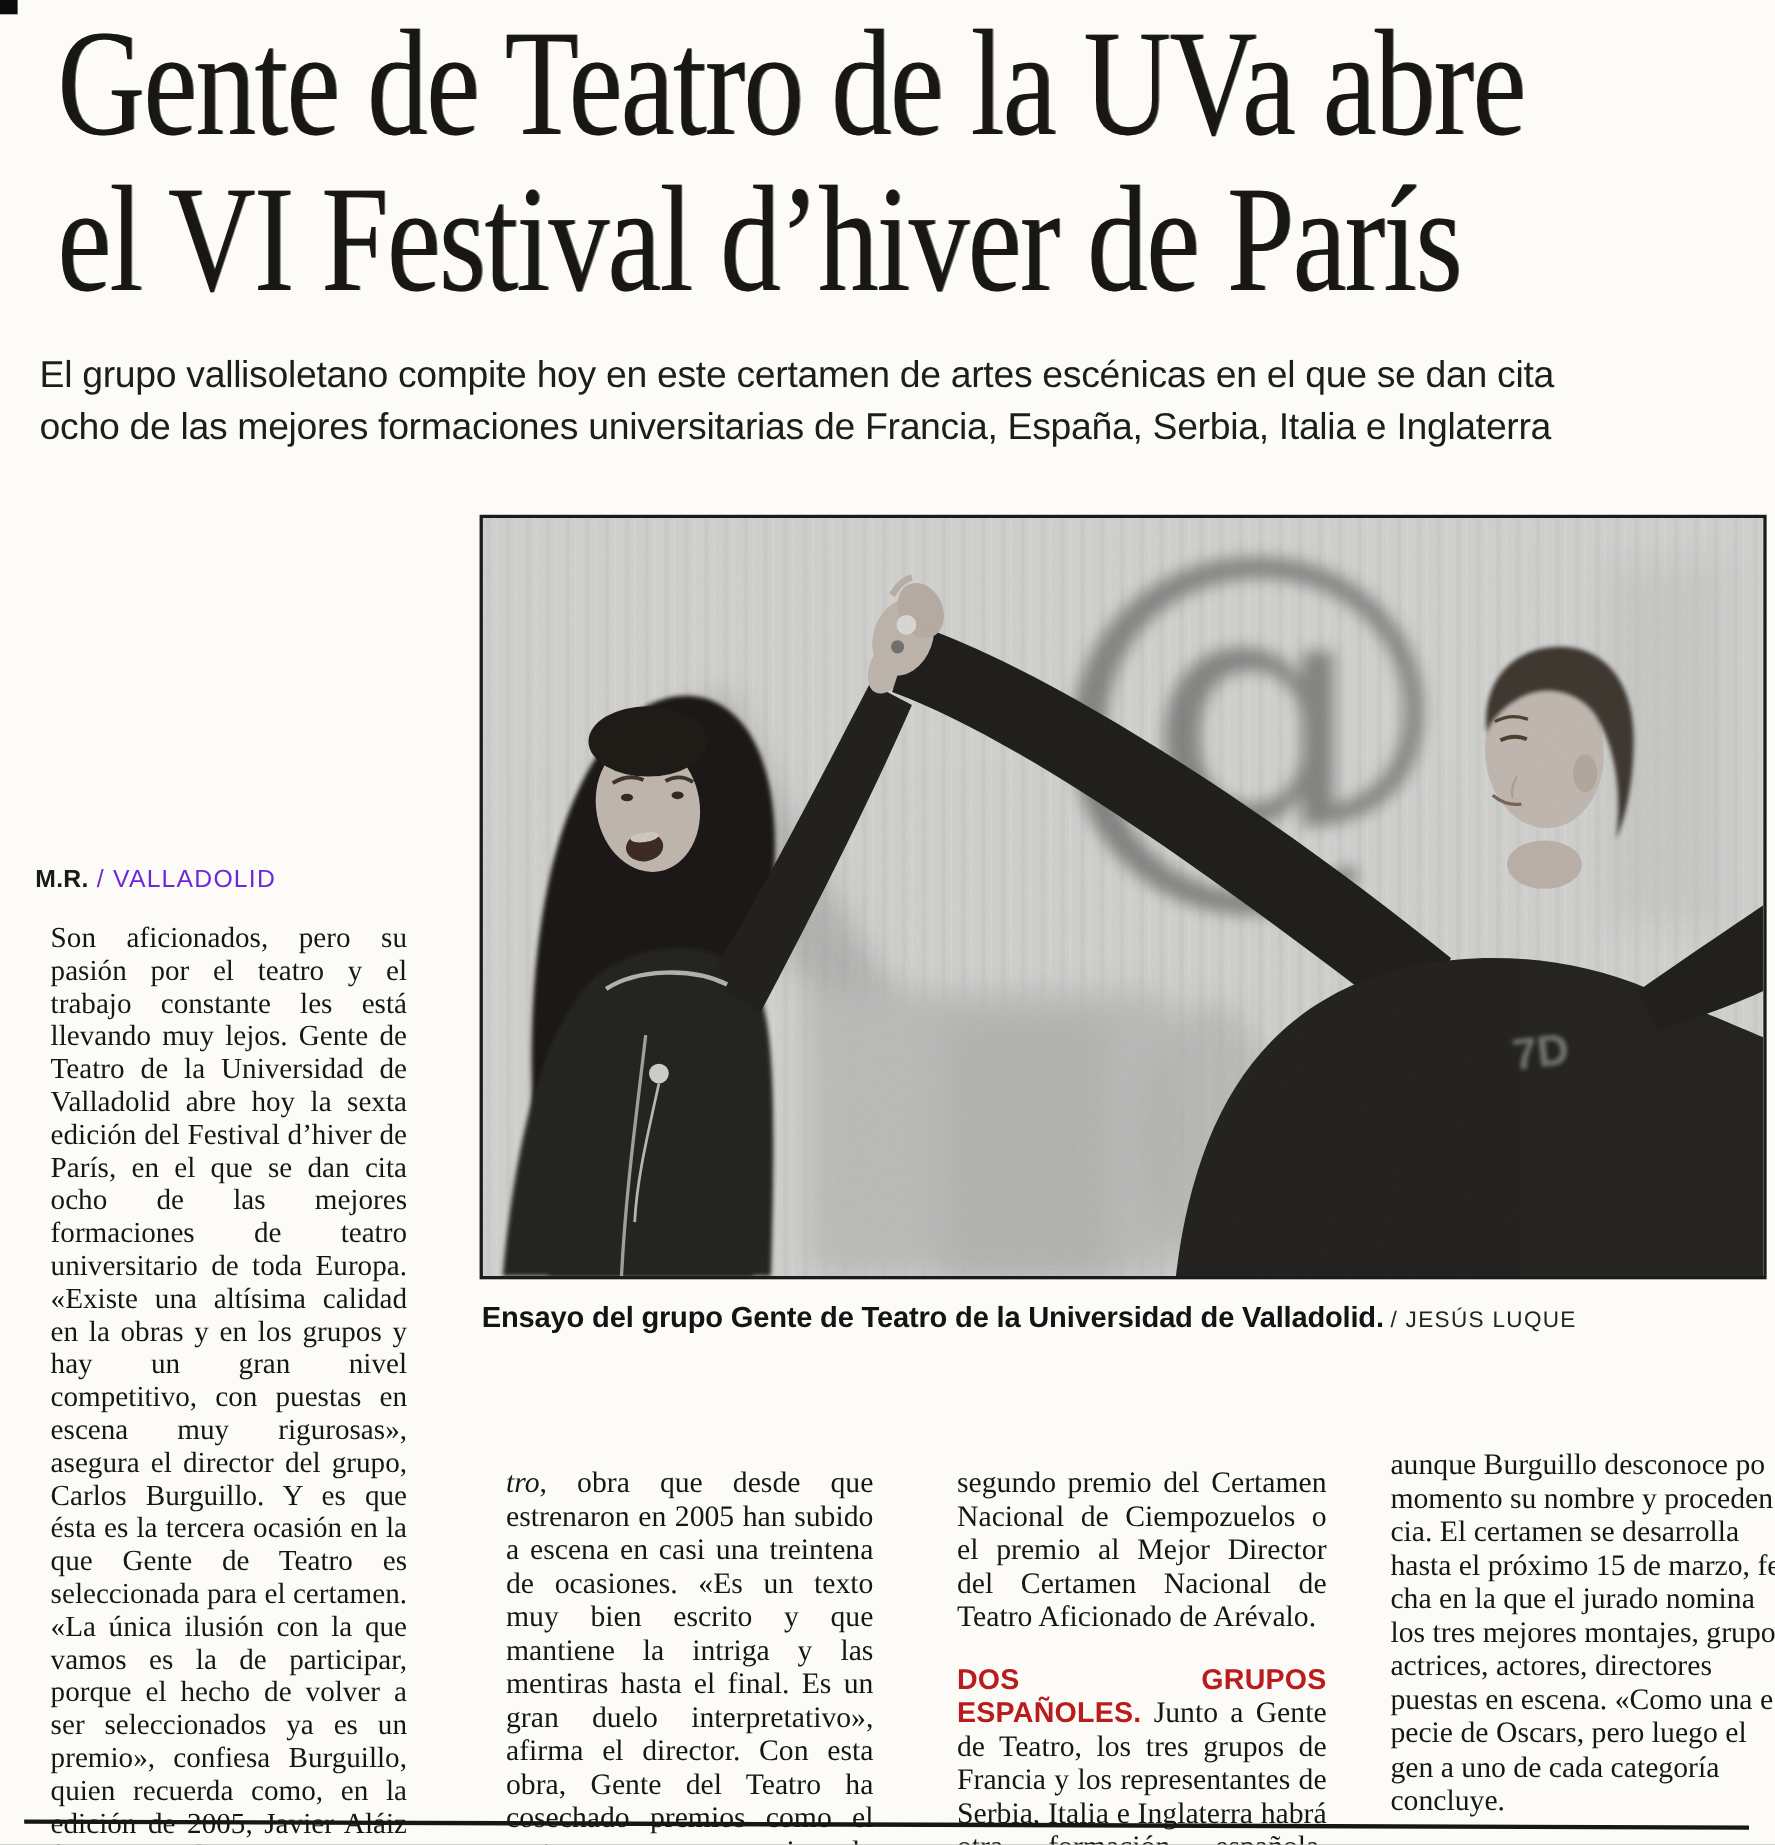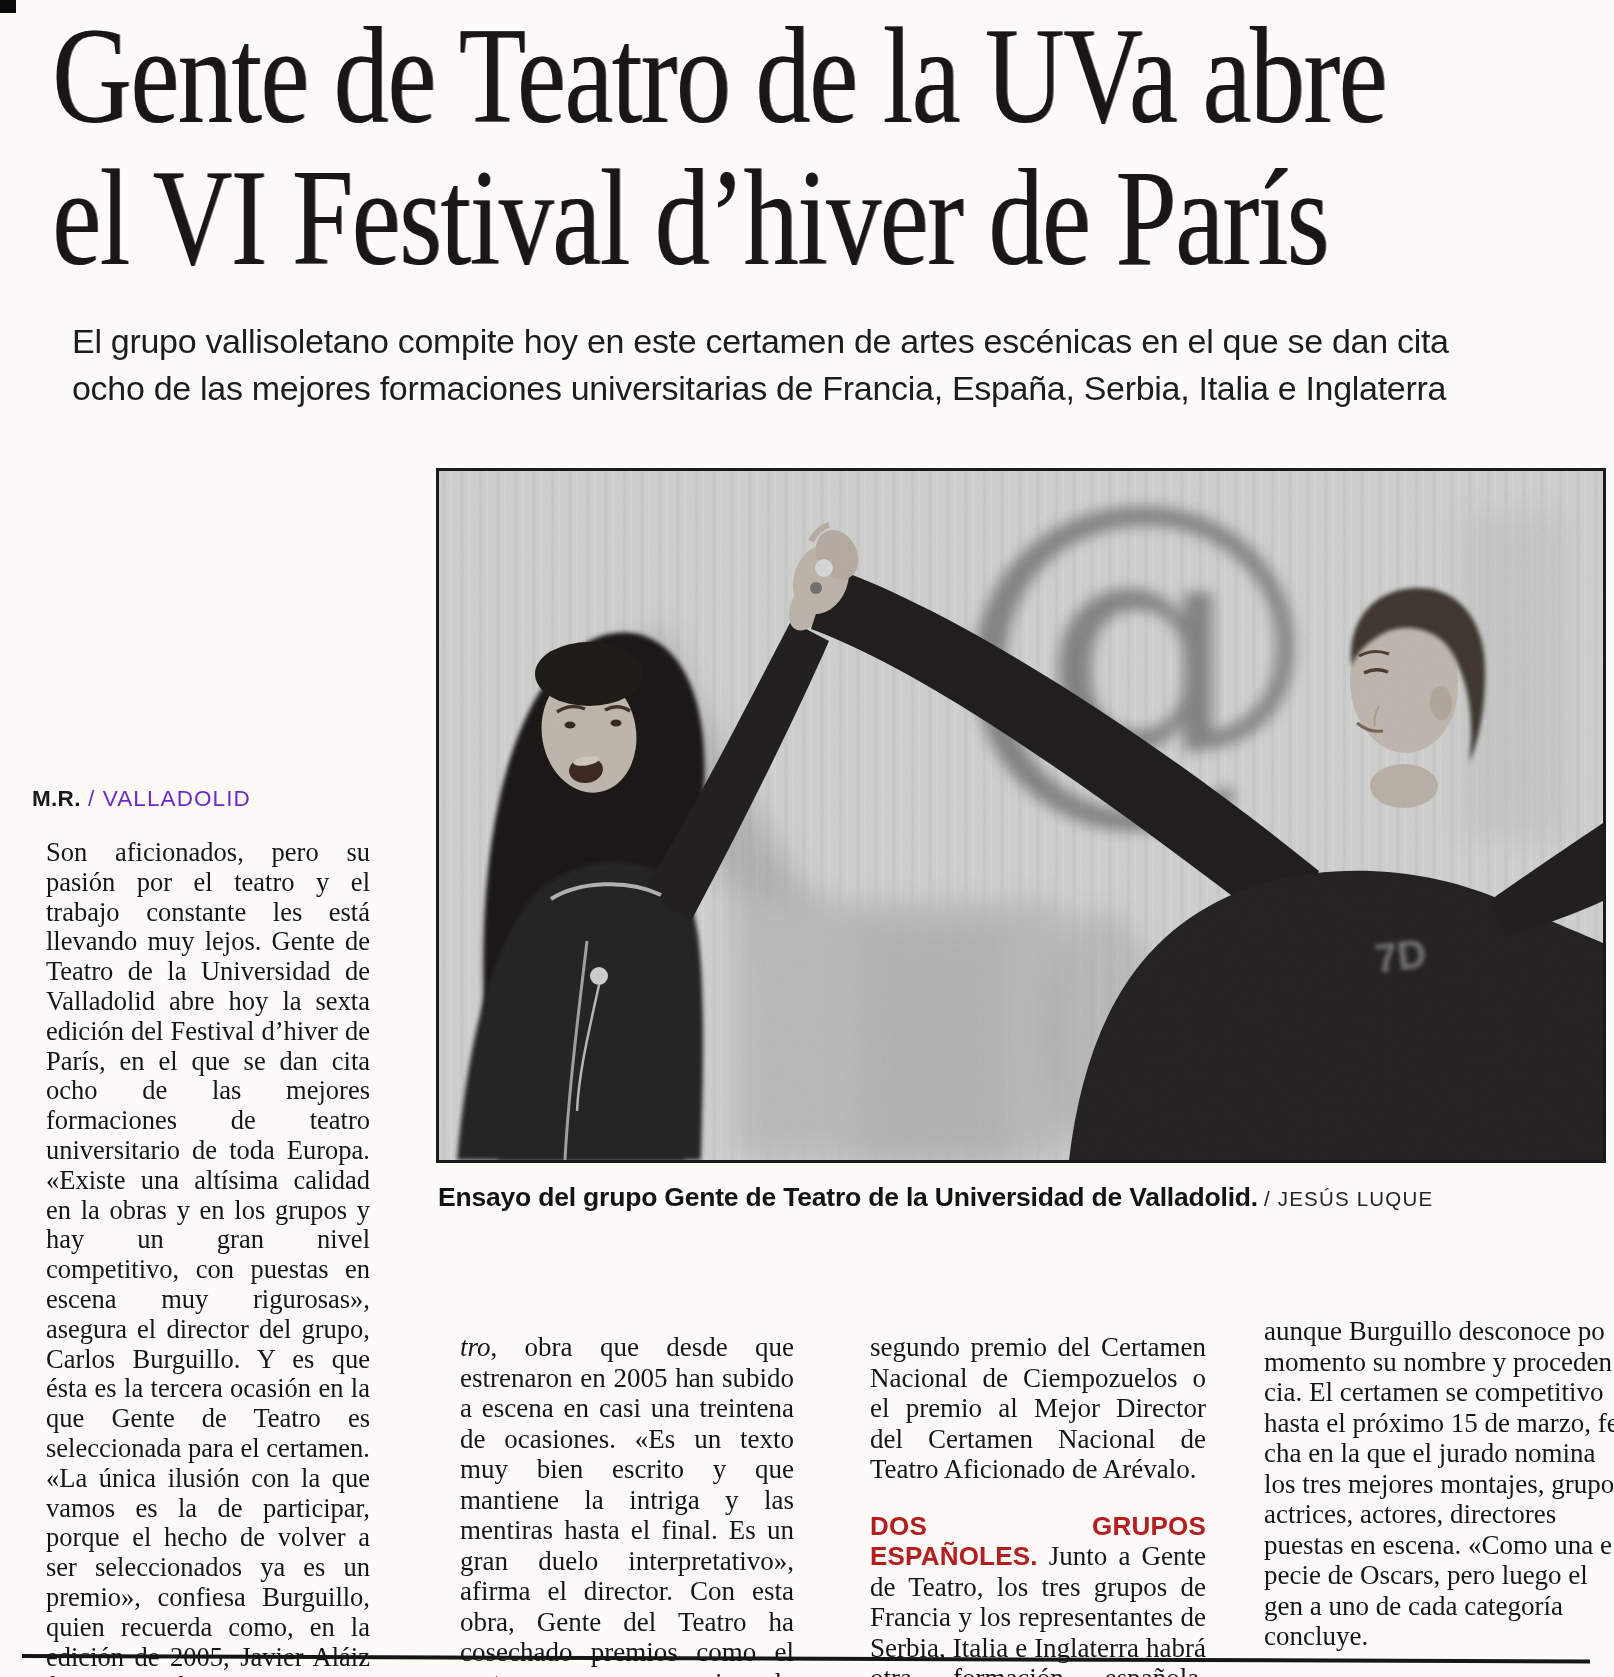--- a/index.html
+++ b/index.html
@@ -15,21 +15,21 @@
   .hl-line {
     font-family:"Liberation Serif", serif; font-weight:400;
     font-size:138px; line-height:142px; letter-spacing:-2px; color:#181715;
     white-space:nowrap; text-shadow:1.2px 0 0 rgba(24,23,21,0.6);
   }
 
   
   .deck { position:absolute; left:36px; top:318px; }
   .deck-line {
     font-family:"Liberation Sans", sans-serif; font-size:34px; line-height:47px;
-    letter-spacing:-0.3px; color:#1d1d1d; white-space:nowrap;margin-left:36px;
+    letter-spacing:-0.3px; color:#1d1d1d; white-space:nowrap;
   }
 
   
   .lead {
     position:absolute; left:32px; top:465px; width:354px;
     font-family:"Liberation Sans", sans-serif; font-size:28px; line-height:41px;
     text-align:justify; letter-spacing:-0.2px; color:#1e1e1e;
   }
 
   .byline { position:absolute; left:32px; top:786px; font-family:"Liberation Sans", sans-serif; font-size:22.5px; line-height:26px; color:#1a1a1a; white-space:nowrap; }
@@ -185,21 +185,21 @@
   </div>
 
   <div id="col3" class="serifcol">
     <p class="p1"><span>segundo premio del Certamen Nacional de Ciempozuelos o el premio al Mejor Director del Certamen Nacional de Teatro Aficionado de Arévalo.</span></p>
     <p class="p2"><span class="seg-b">DOS GRUPOS ESPAÑOLES.</span><span> Junto a Gente de Teatro, los tres grupos de Francia y los representantes de Serbia, Italia e Inglaterra habrá otra formación española,</span></p>
   </div>
 
   <div id="col4" class="serifcol">
     <div class="c4line">aunque Burguillo desconoce po</div>
     <div class="c4line">momento su nombre y proceden</div>
-    <div class="c4line">cia. El certamen se competitivo</div>
+    <div class="c4line">cia. El certamen se desarrolla</div>
     <div class="c4line">hasta el próximo 15 de marzo, fe</div>
     <div class="c4line">cha en la que el jurado nomina</div>
     <div class="c4line">los tres mejores montajes, grupo</div>
     <div class="c4line">actrices, actores, directores</div>
     <div class="c4line">puestas en escena. «Como una e</div>
     <div class="c4line">pecie de Oscars, pero luego el</div>
     <div class="c4line">gen a uno de cada categoría</div>
     <div class="c4line">concluye.</div>
   </div>
 

